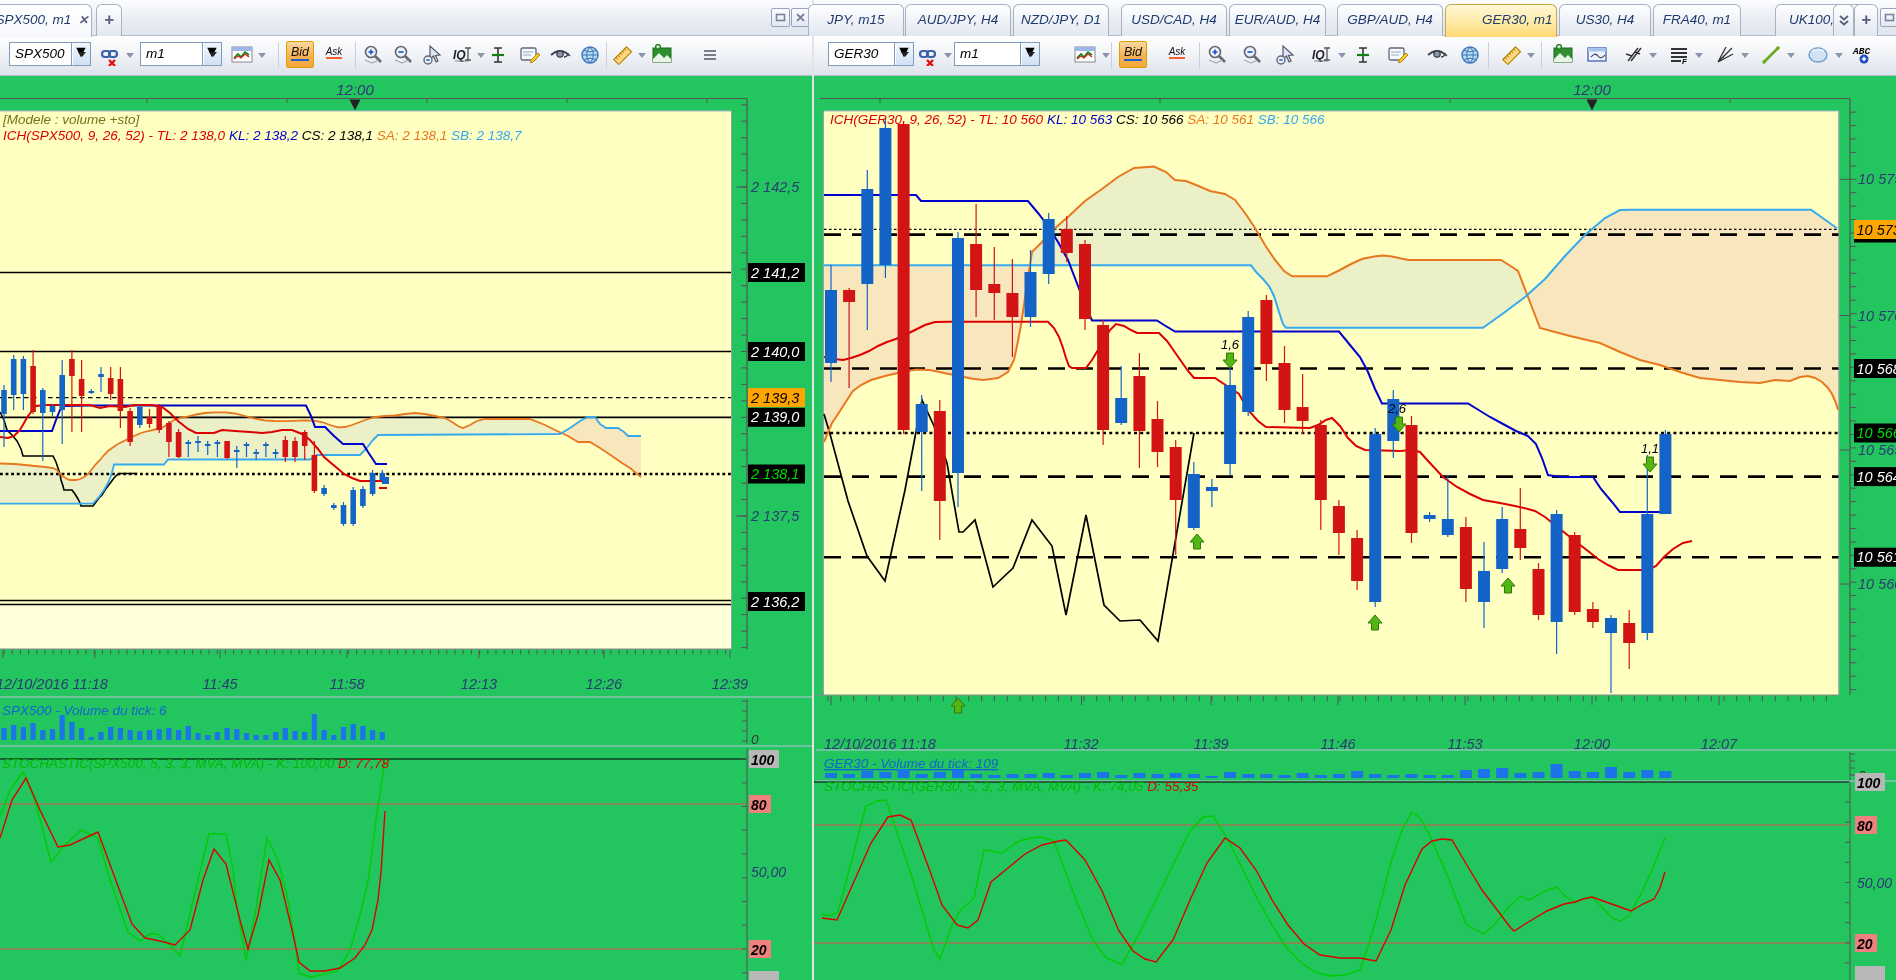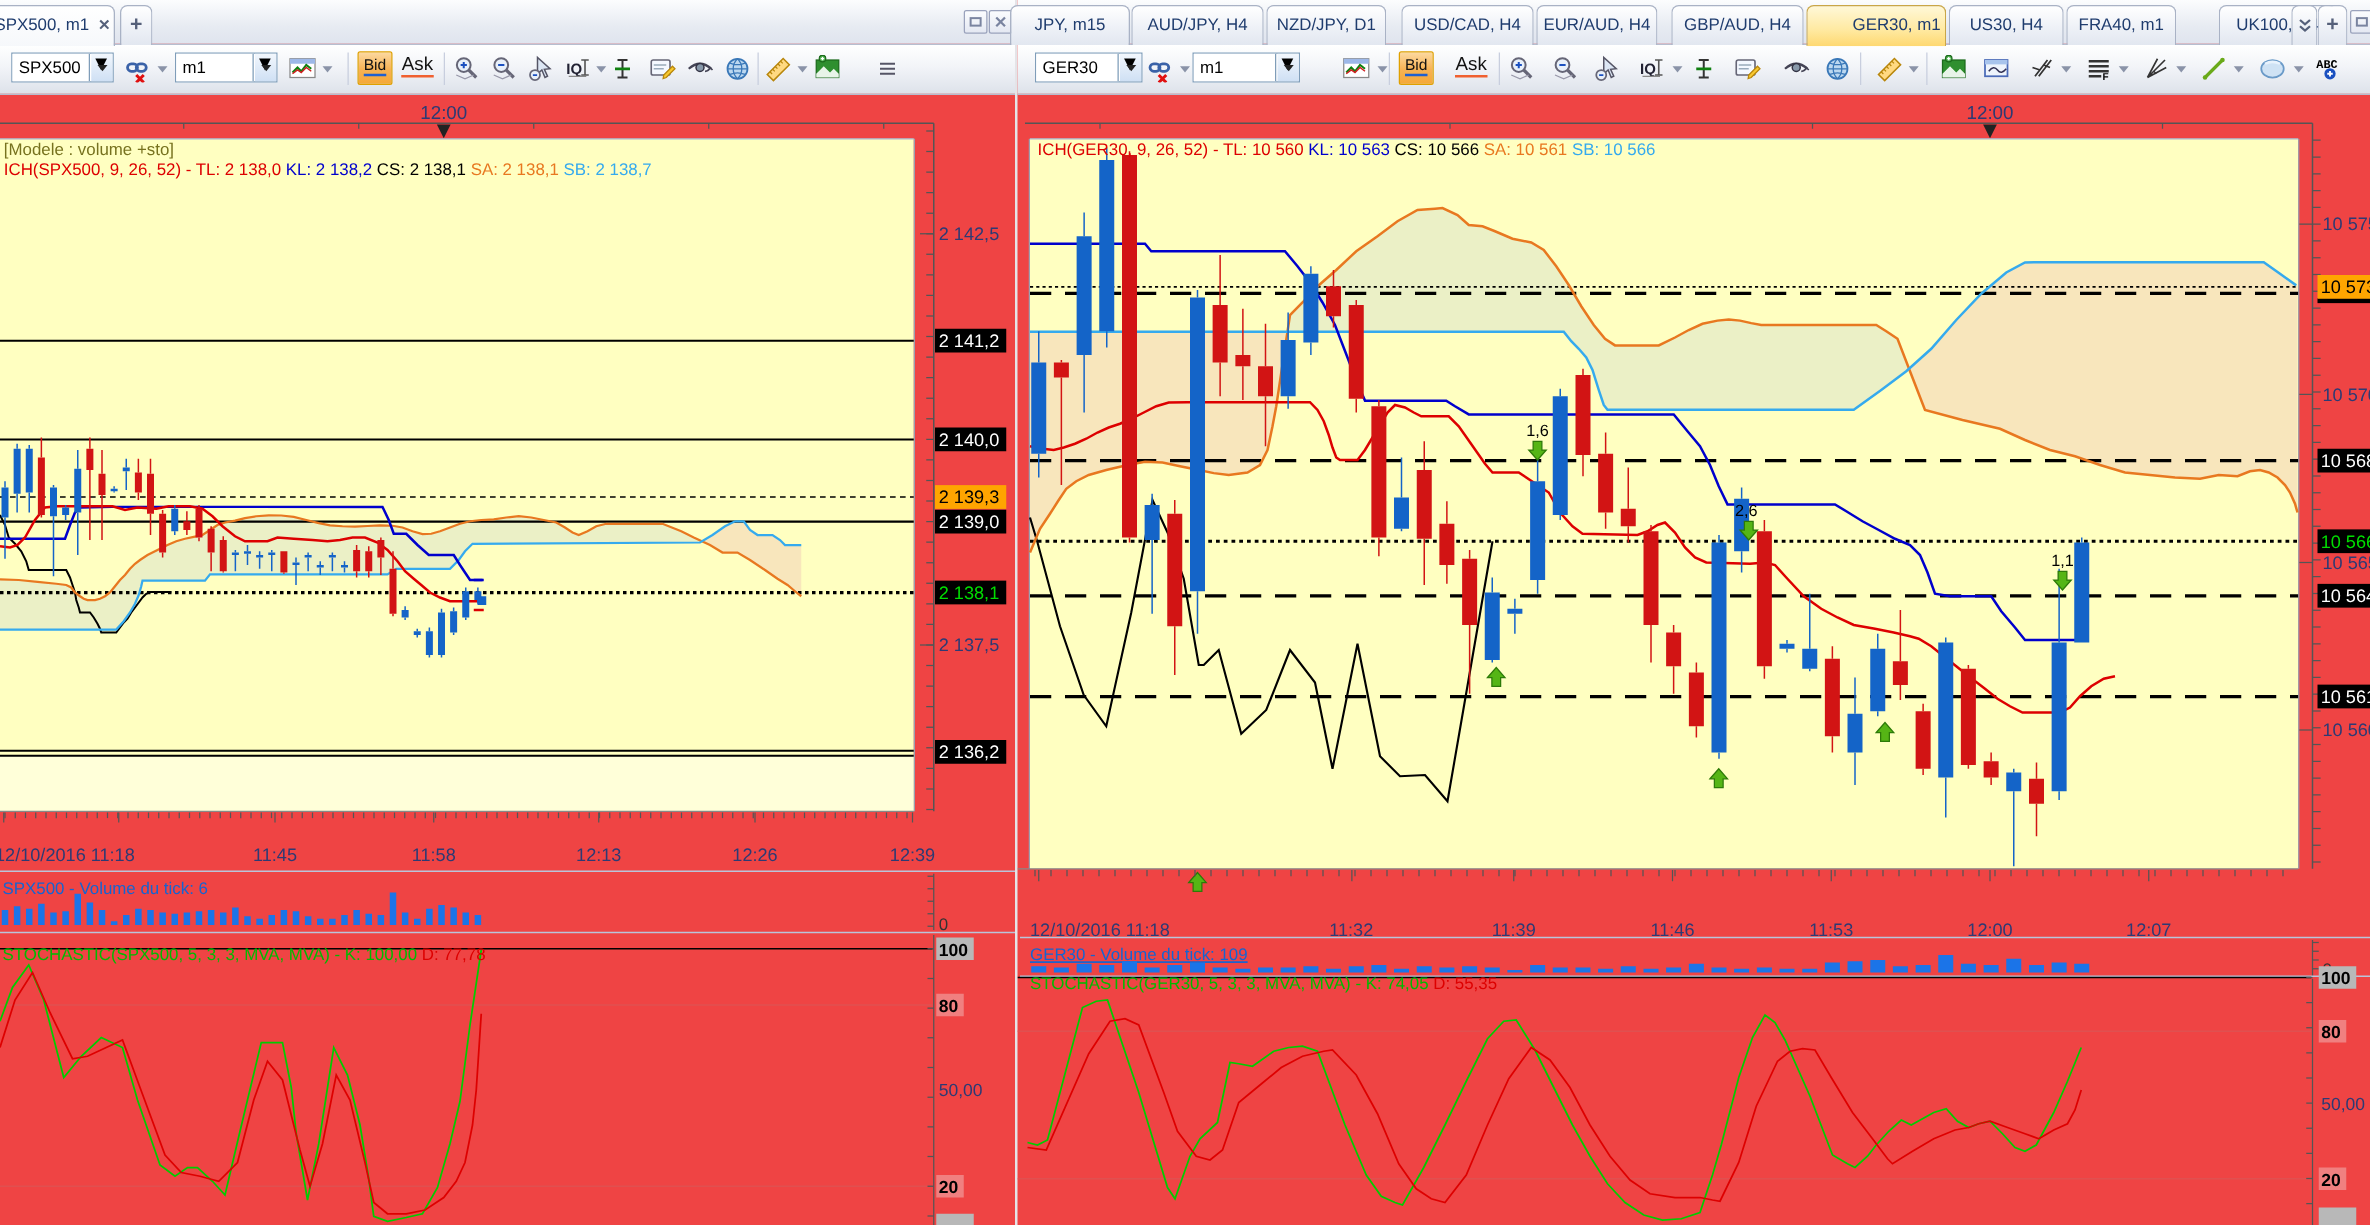--- a/index.html
+++ b/index.html
@@ -1,16 +1,16 @@
 <!DOCTYPE html>
 <html><head><meta charset="utf-8"><style>
 * { margin:0; padding:0; box-sizing:border-box; }
 html,body { width:1896px; height:980px; overflow:hidden; background:#e4e4e8;
   font-family:"Liberation Sans", sans-serif; }
-.panel { position:absolute; top:0; height:980px; background:#ef4444; }
+.panel { position:absolute; top:0; height:980px; background:#22c55e;font-style:italic; }
 #lp { left:0; width:812px; }
 #rp { left:814px; width:1082px; }
 .tabbar { position:absolute; left:0; right:0; top:0; height:36px;
   background:linear-gradient(#fcfdfe,#e7ebf2 60%,#dfe4ee);
   border-bottom:1px solid #b6bed0; }
 .tab { position:absolute; top:4px; height:32px; border:1px solid #a9b2c5; border-bottom:none;
   border-radius:6px 6px 0 0; background:linear-gradient(#ffffff,#eef1f7 55%,#e2e7f0);
   color:#1f3c6e; font-size:13.5px; text-align:center; line-height:30px; white-space:nowrap; overflow:hidden;}
 .tab.active { background:linear-gradient(#ffffff,#f6f8fb); height:33px; z-index:3; }
 .tab.yellow { background:linear-gradient(#fff8d8,#ffe9a0 60%,#fed871); border-color:#c9a648;padding-left:36px; }
@@ -26,21 +26,21 @@
 .combo-field { position:absolute; left:0; top:0; bottom:0; right:18px; background:#fff;
   font-size:13.5px; color:#000; padding:3px 0 0 5px; border-right:1px solid #7f9db9; }
 .combo-btn { position:absolute; right:0; top:0; bottom:0; width:17px;
   background:linear-gradient(#f2f7fd,#cfe0f4); }
 .combo-btn:after { content:""; position:absolute; left:4.5px; top:9px; width:0; height:0;
   border-left:4px solid transparent; border-right:4px solid transparent; border-top:5px solid #222; }
 .bid { position:absolute; top:5px; width:28px; height:27px; border:1px solid #e0a000;
   background:linear-gradient(#fcd9a0,#f7b254 55%,#f5a838); border-radius:2px; text-align:center; }
 .bid span { font-size:12.5px; color:#111; border-bottom:2px solid #2060d0; line-height:21px; }
 .ask { position:absolute; top:5px; width:28px; height:27px; text-align:center; }
-.ask span { font-size:15px; color:#111; border-bottom:2px solid #f06030; line-height:21px; }
+.ask span { font-size:10px; color:#111; border-bottom:2px solid #f06030; line-height:21px; }
 .tsep { position:absolute; top:6px; height:26px; width:1px; background:#c8cede; }
 .wbtn { position:absolute; top:8px; width:19px; height:19px; border:1px solid #9aa2bc;
   border-radius:2px; background:linear-gradient(#fbfcfe,#e4e8f2); color:#6a7490;
   font-size:11px; text-align:center; line-height:17px; }
 svg.chart { position:absolute; left:0; top:0; }
 </style></head>
 <body>
 <div class="panel" id="lp">
   <div class="tabbar">
       <div class="tab active" style="left:-8px;width:100px"><span>SPX500, m1</span><span class="tx">✕</span></div>

